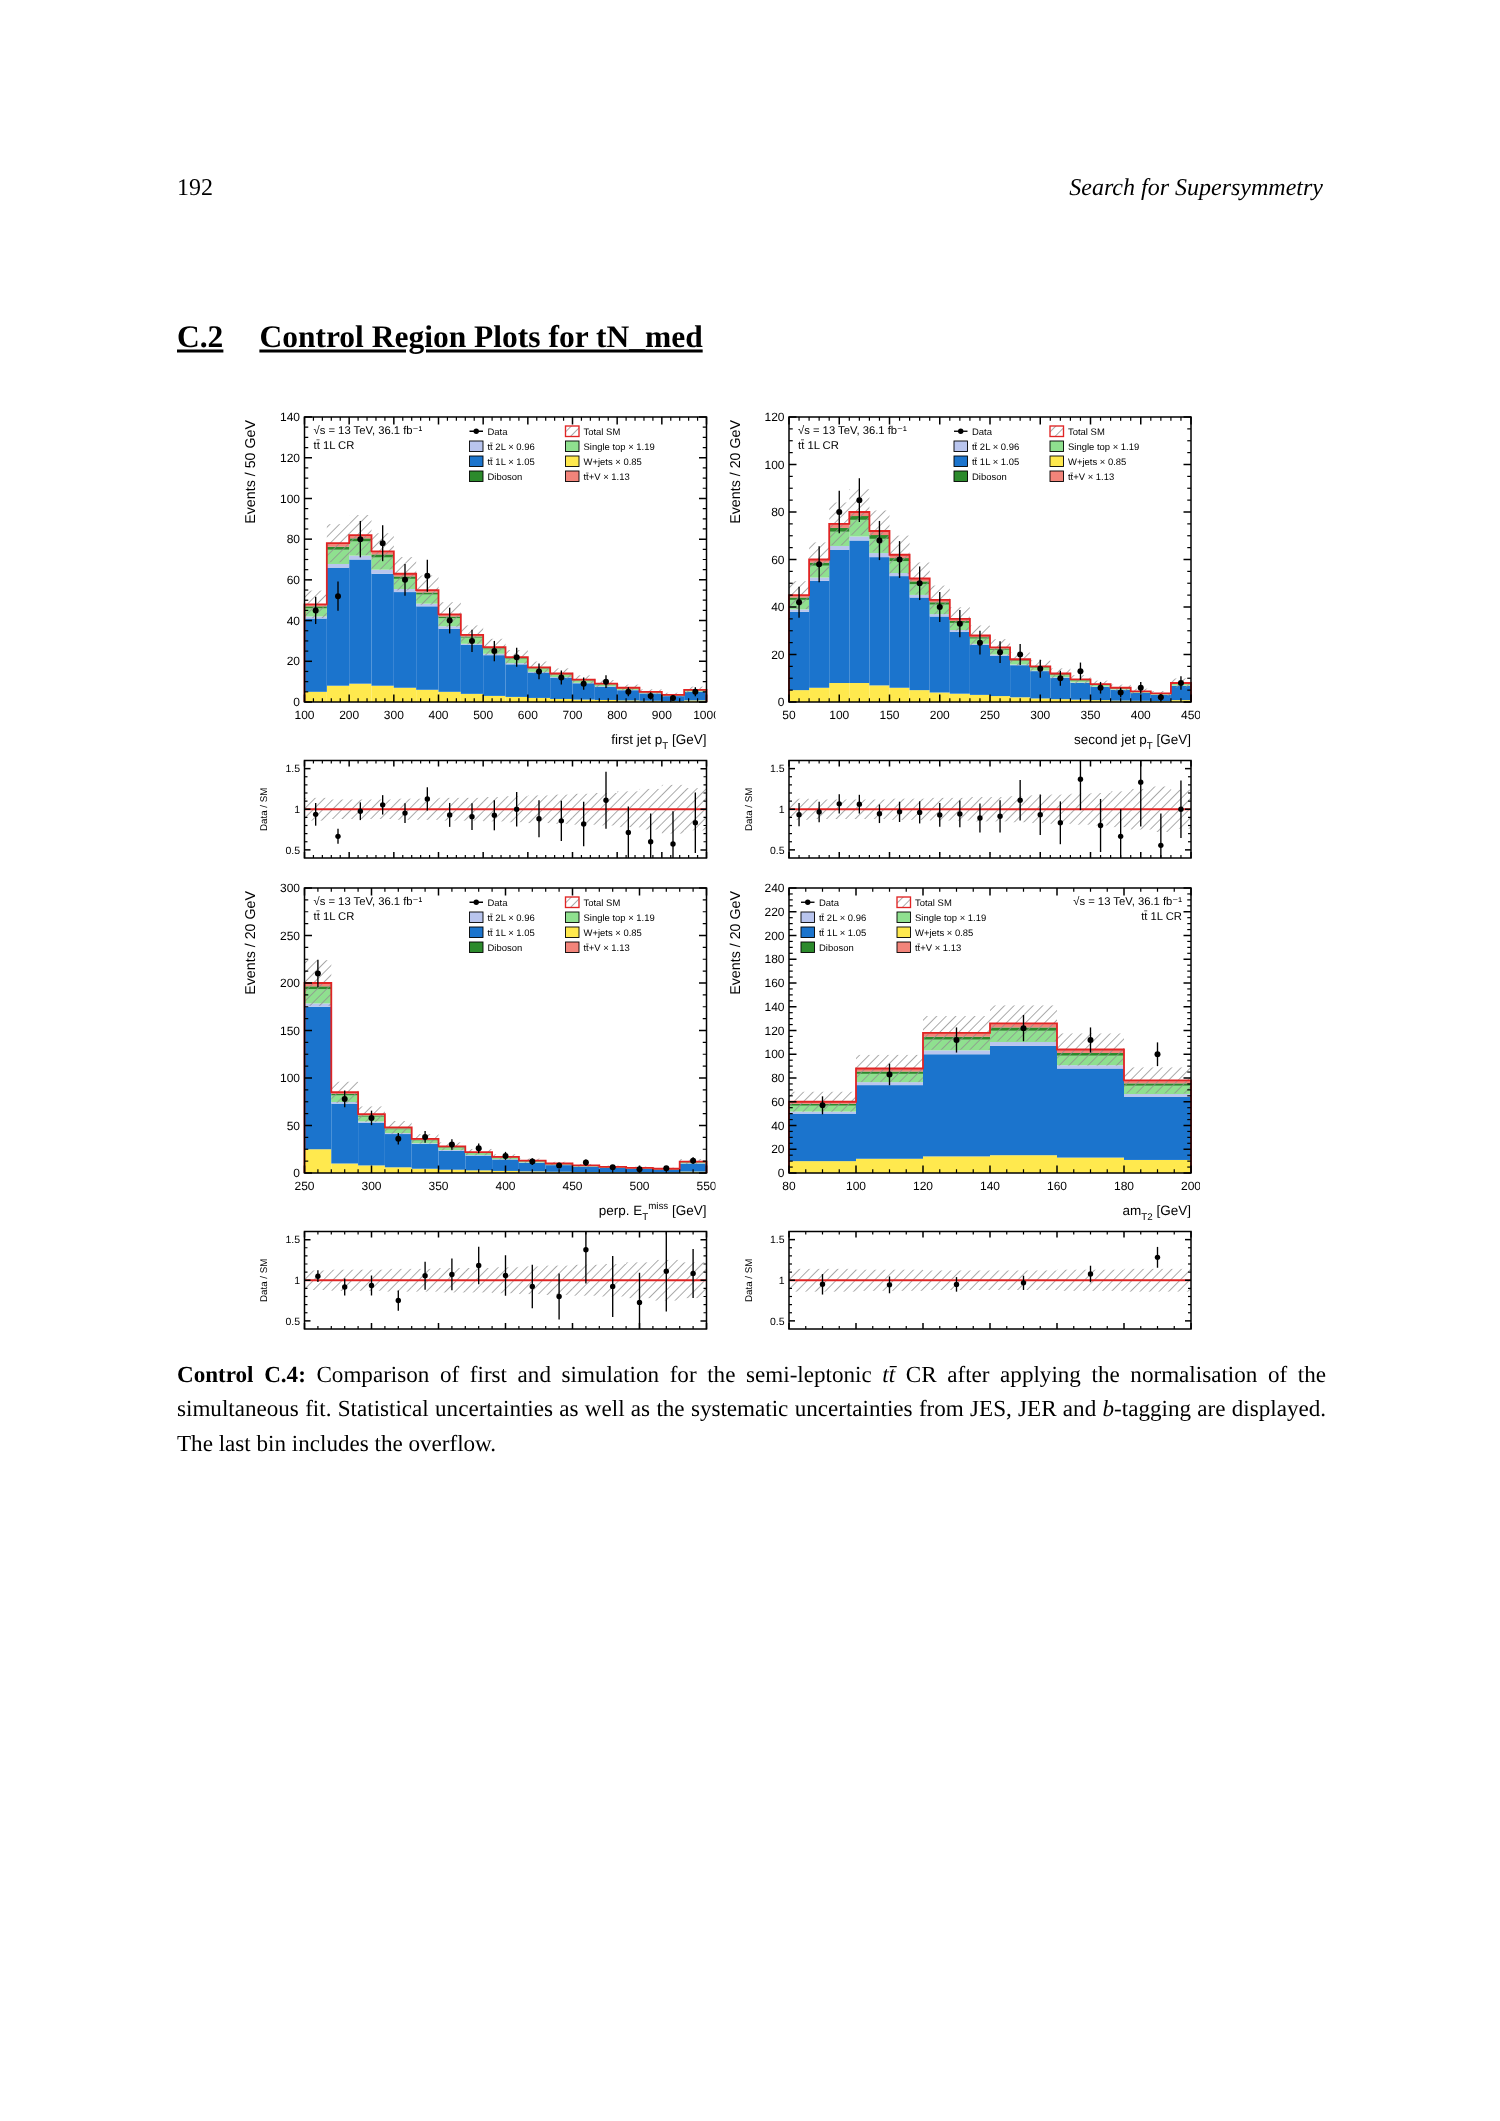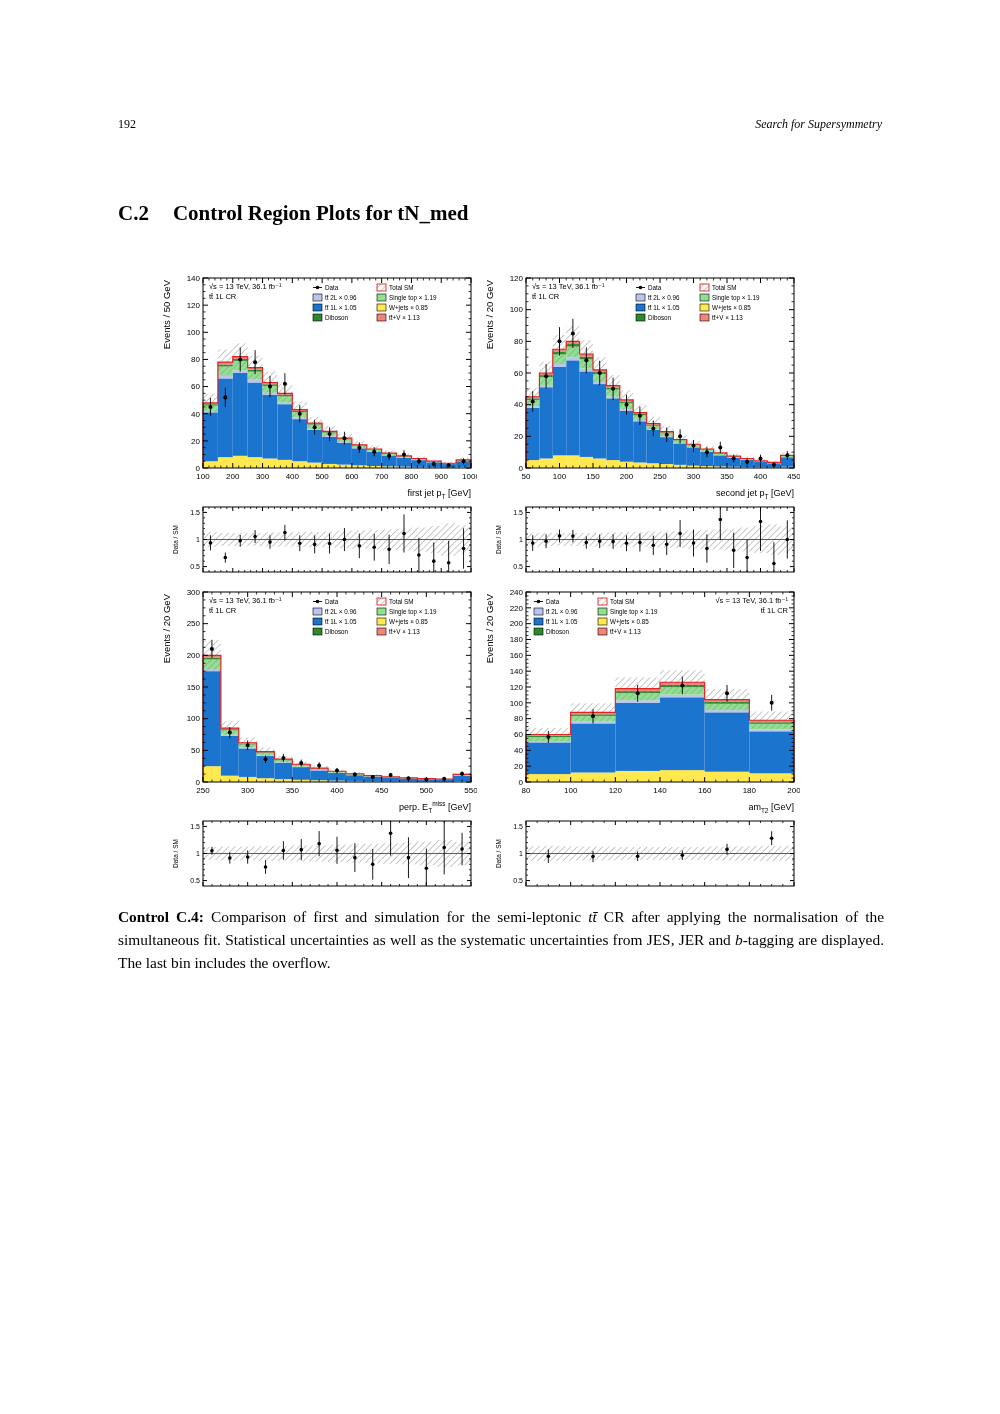--- a/index.html
+++ b/index.html
@@ -1,23 +1,23 @@
 <!DOCTYPE html>
 <html><head>
 <meta charset="utf-8">
 <style>
   html,body{margin:0;padding:0;background:#e9e9e9;}
   .page{
     position:relative;width:1000px;height:1414px;background:#ffffff;
     font-family:"Liberation Serif","DejaVu Serif",serif;color:#000;
     margin:0 auto;overflow:hidden;
   }
-  .header{position:absolute;left:118px;top:117px;width:764px;display:flex;justify-content:space-between;font-size:12px;gap:48px;}
+  .header{position:absolute;left:118px;top:117px;width:764px;display:flex;justify-content:space-between;font-size:16px;gap:48px;}
   .running{font-style:italic;}
-  .section{position:absolute;left:118px;top:201px;font-size:21px;font-weight:bold;margin:0;}
+  .section{position:absolute;left:118px;top:212px;font-size:21px;font-weight:bold;margin:0;text-decoration:underline;}
   .section .st{margin-left:24px;}
   .charts{
     position:absolute;left:157px;top:272px;
     display:grid;grid-template-columns:320px 320px;column-gap:3px;row-gap:6px;
   }
   .chart svg{display:block;}
   .caption{position:absolute;left:118px;top:906px;width:766px;font-size:15.4px;line-height:1.48;text-align:justify;margin:0;}
   .caption b{font-weight:bold;}
   .caption i{}
 </style>

